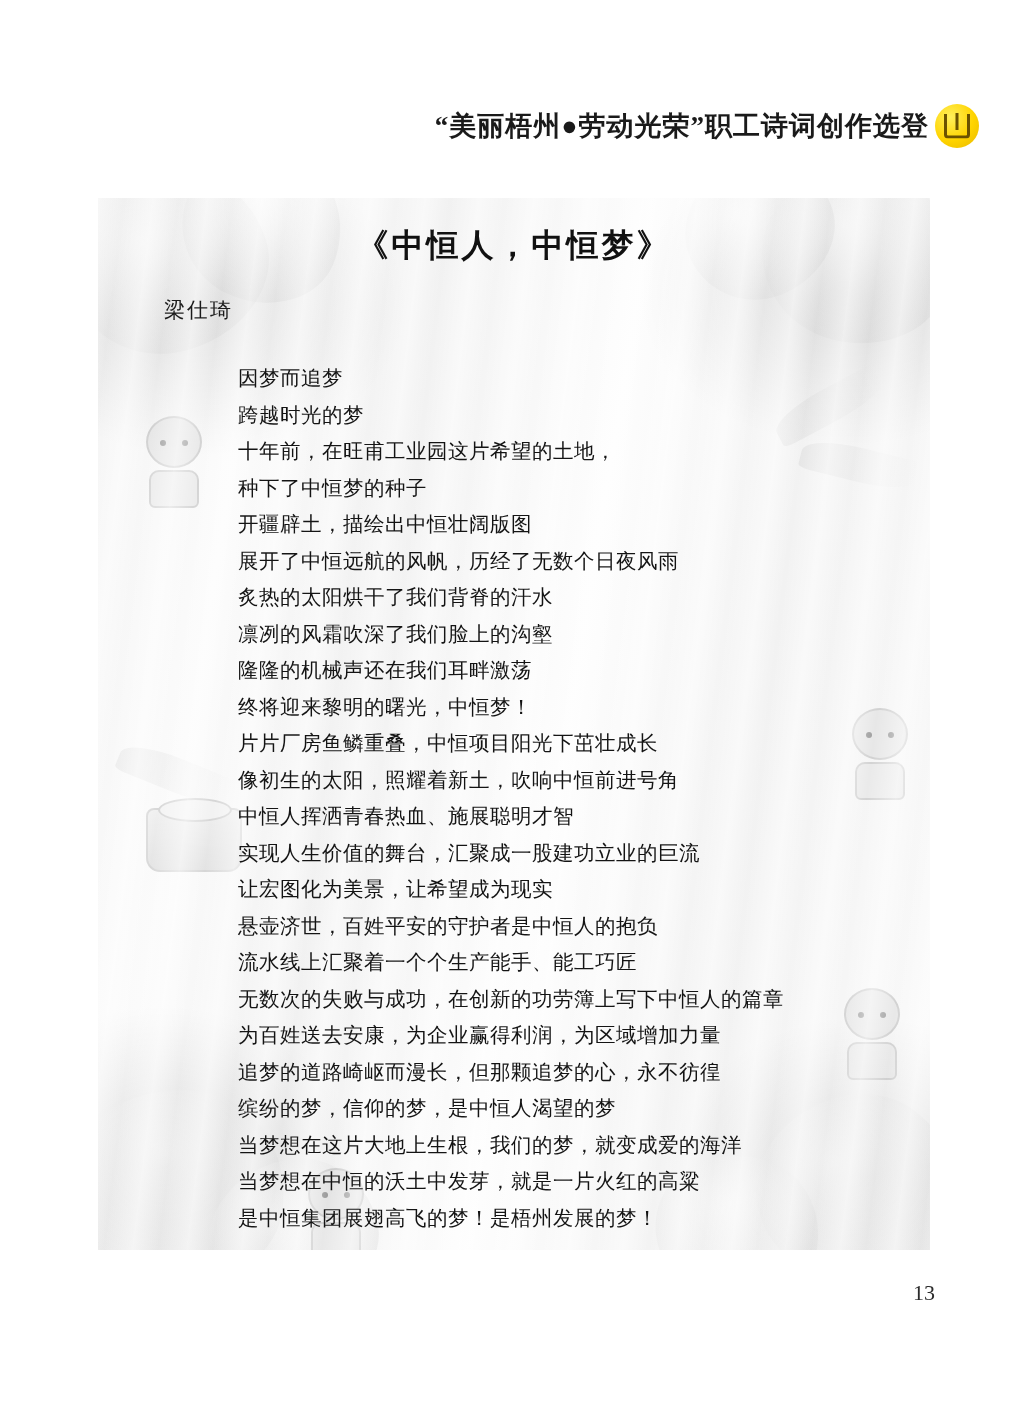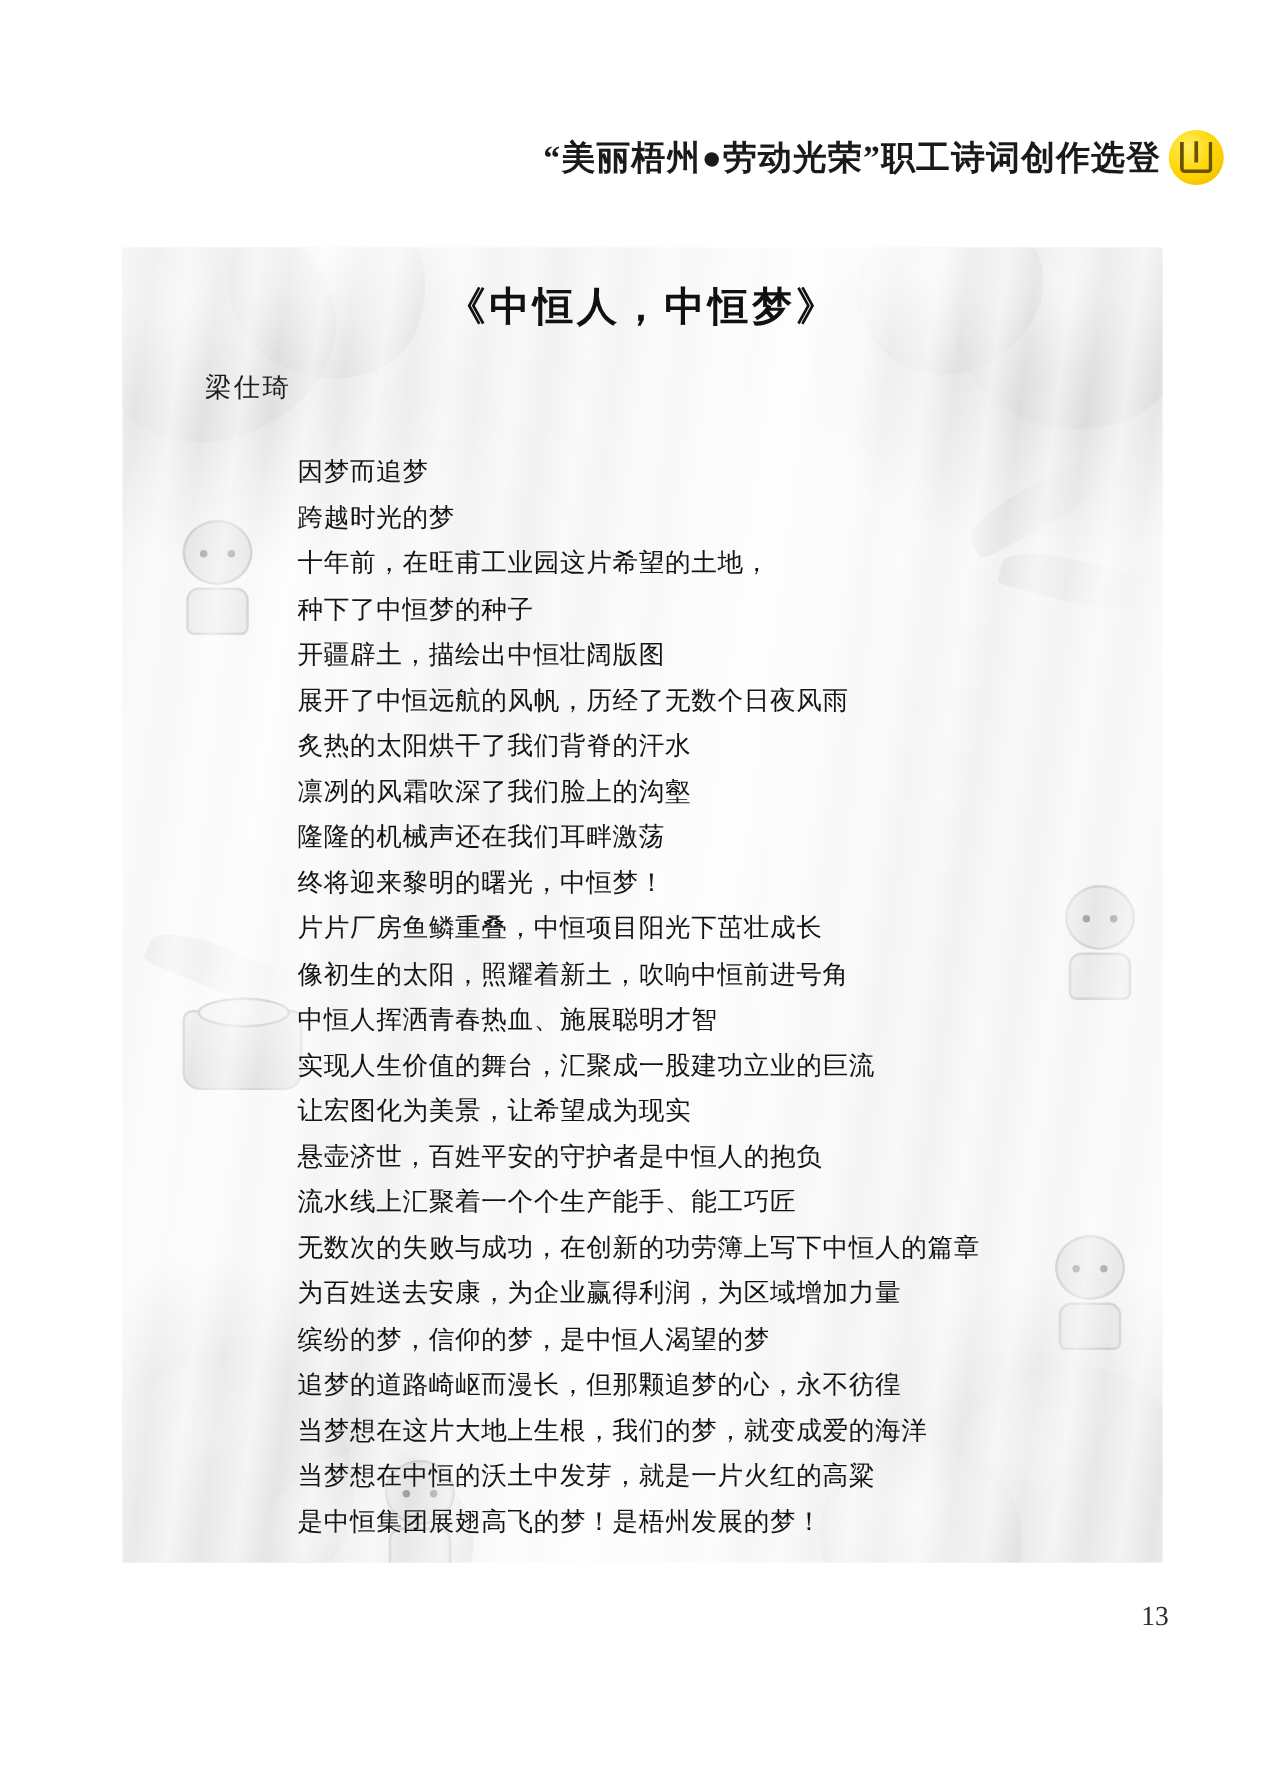--- a/index.html
+++ b/index.html
@@ -275,22 +275,22 @@
         <div class="poem-line">终将迎来黎明的曙光，中恒梦！</div>
         <div class="poem-line">片片厂房鱼鳞重叠，中恒项目阳光下茁壮成长</div>
         <div class="poem-line">像初生的太阳，照耀着新土，吹响中恒前进号角</div>
         <div class="poem-line">中恒人挥洒青春热血、施展聪明才智</div>
         <div class="poem-line">实现人生价值的舞台，汇聚成一股建功立业的巨流</div>
         <div class="poem-line">让宏图化为美景，让希望成为现实</div>
         <div class="poem-line">悬壶济世，百姓平安的守护者是中恒人的抱负</div>
         <div class="poem-line">流水线上汇聚着一个个生产能手、能工巧匠</div>
         <div class="poem-line">无数次的失败与成功，在创新的功劳簿上写下中恒人的篇章</div>
         <div class="poem-line">为百姓送去安康，为企业赢得利润，为区域增加力量</div>
+        <div class="poem-line">追梦的道路崎岖而漫长，但那颗追梦的心，永不彷徨</div>
         <div class="poem-line">缤纷的梦，信仰的梦，是中恒人渴望的梦</div>
-        <div class="poem-line">追梦的道路崎岖而漫长，但那颗追梦的心，永不彷徨</div>
         <div class="poem-line">当梦想在这片大地上生根，我们的梦，就变成爱的海洋</div>
         <div class="poem-line">当梦想在中恒的沃土中发芽，就是一片火红的高粱</div>
         <div class="poem-line">是中恒集团展翅高飞的梦！是梧州发展的梦！</div>
       </div>
 
     </div>
   </div>
 
   <div class="page-number">13</div>
 

